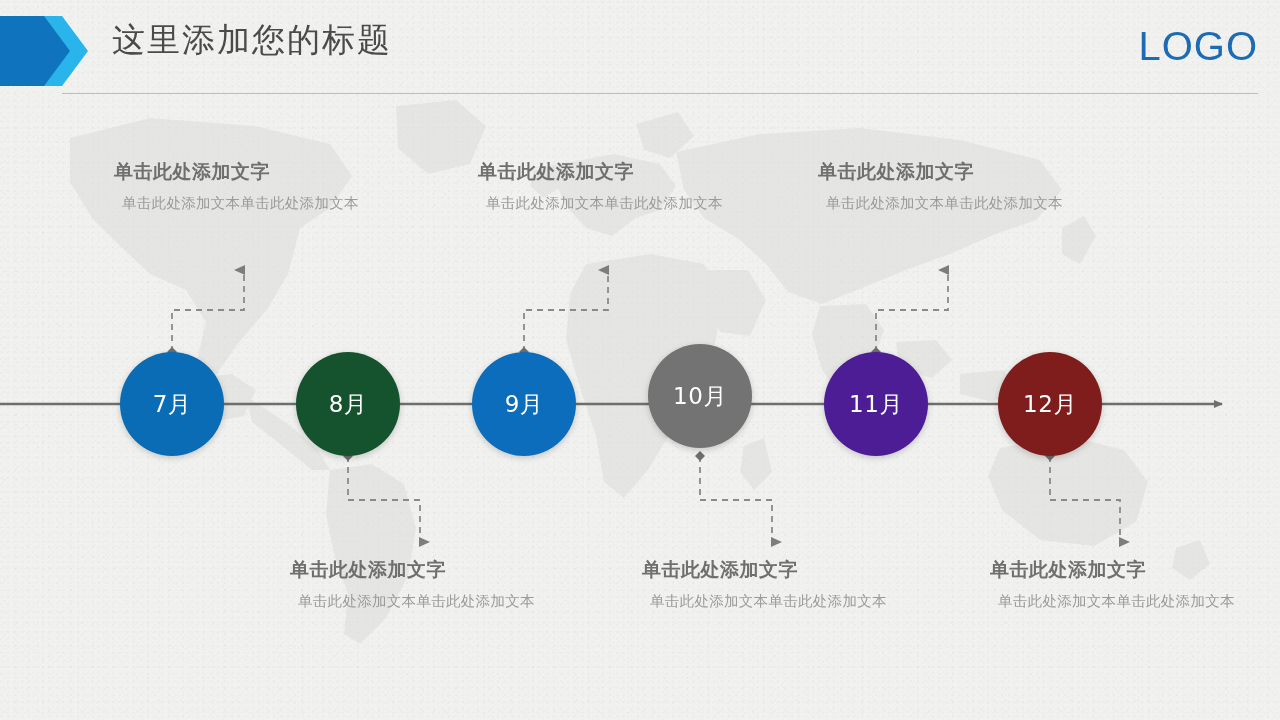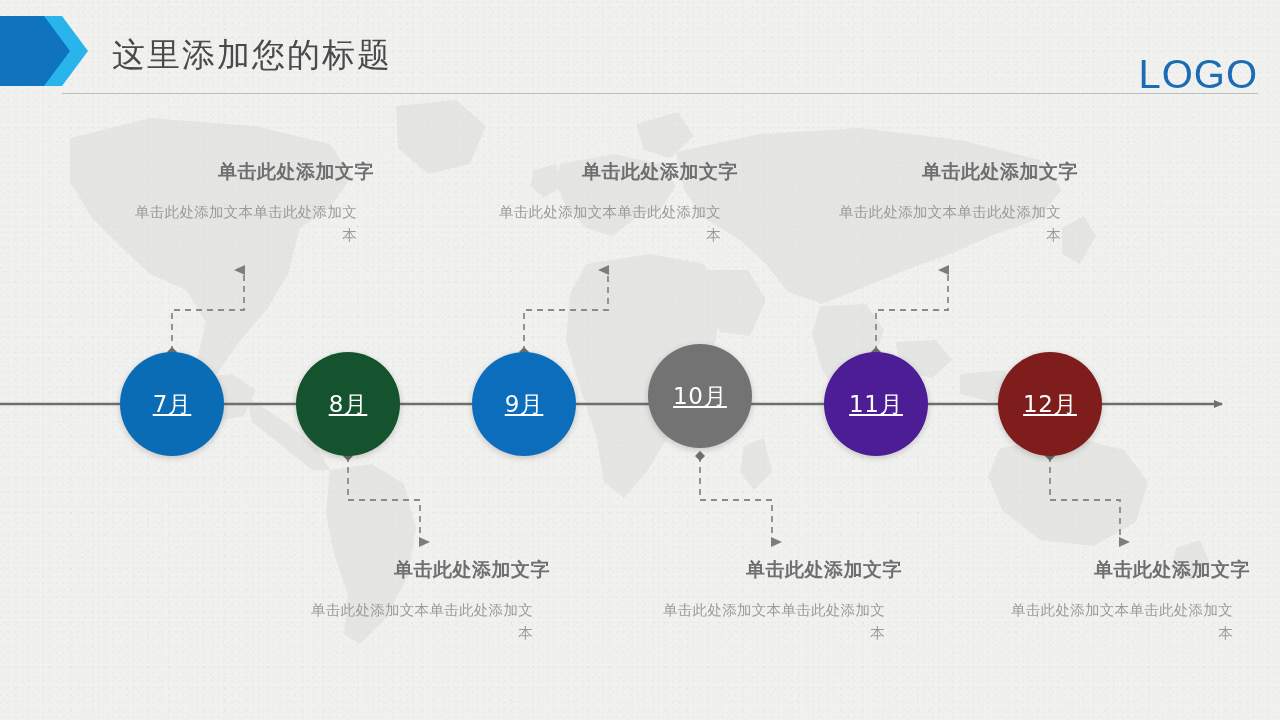--- a/index.html
+++ b/index.html
@@ -23,59 +23,57 @@
       radial-gradient(circle at 66% 42%, rgba(0,0,0,.014) 0 1px, transparent 1px);
     background-size:7px 7px,11px 11px,9px 9px,13px 13px,5px 5px;
   }
   .worldmap{position:absolute;left:0;top:78px;width:1280px;height:600px;opacity:.55;}
 
   
   .header{position:absolute;left:0;top:0;width:1280px;height:100px;}
   .chev{position:absolute;top:16px;}
   .chev svg{display:block;}
   .hdr-title{
-    position:absolute;left:112px;top:33px;
+    position:absolute;left:112px;top:18px;
     font-size:33px;color:#4a4a4a;letter-spacing:2px;
     font-family:"DejaVu Sans","Liberation Sans",sans-serif;
     white-space:nowrap;
   }
   .hdr-logo{
     position:absolute;right:22px;top:24px;
     font-size:40px;color:#1b6cb5;letter-spacing:1px;font-weight:400;
     font-family:"Liberation Sans","DejaVu Sans",sans-serif;
-    margin-top:28px;
   }
   .hdr-rule{
     position:absolute;left:62px;top:93px;width:1196px;height:1px;
     background:#bdbdbd;
   }
 
   
   .timeline-svg{position:absolute;left:0;top:0;width:1280px;height:720px;pointer-events:none;}
 
   .node{
     position:absolute;width:104px;height:104px;border-radius:50%;
     display:flex;align-items:center;justify-content:center;
     color:#fff;font-size:23px;letter-spacing:.5px;
     font-family:"DejaVu Sans","Liberation Sans",sans-serif;
     box-shadow:0 2px 6px rgba(0,0,0,.18);
-    text-decoration:underline;
-  }
-
-  
-  .tblock{position:absolute;width:260px;text-align:right;}
+  }
+
+  
+  .tblock{position:absolute;width:260px;text-align:left;}
   .tb-title{
     font-size:19px;font-weight:bold;color:#6f6f6f;letter-spacing:.5px;
     font-family:"DejaVu Sans","Liberation Sans",sans-serif;
     margin:0 0 8px 0;line-height:1.25;
   }
   .tb-body{
     font-size:14.5px;color:#9a9a9a;line-height:1.6;letter-spacing:.3px;
     font-family:"DejaVu Sans","Liberation Sans",sans-serif;
-    margin:17px;
+    margin:8px;
   }
 </style>
 </head>
 <body>
 
 <div id="slide">
 
   <div class="bg-noise"></div>
 
   <svg class="worldmap" viewBox="0 0 1280 600" preserveAspectRatio="none" xmlns="http://www.w3.org/2000/svg">

